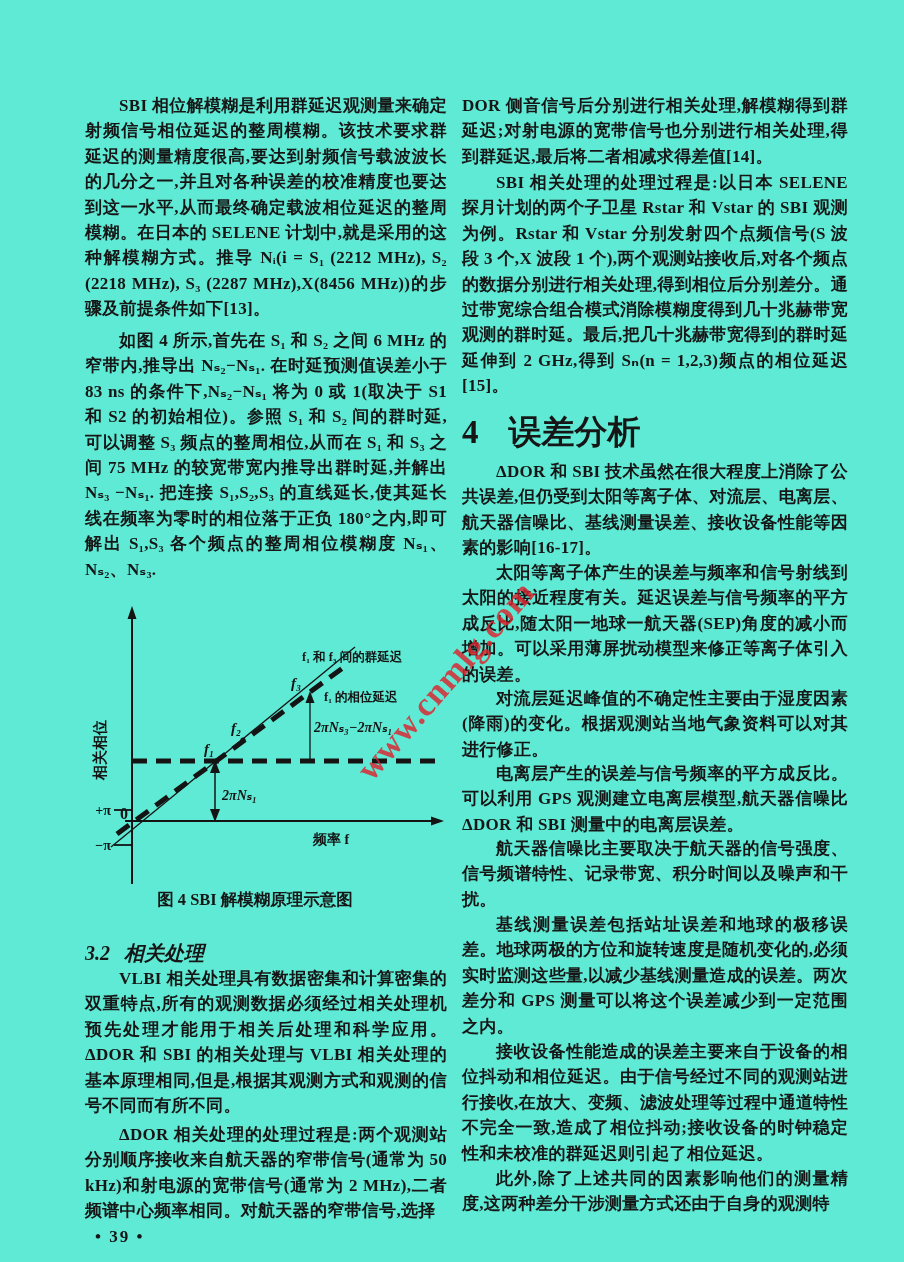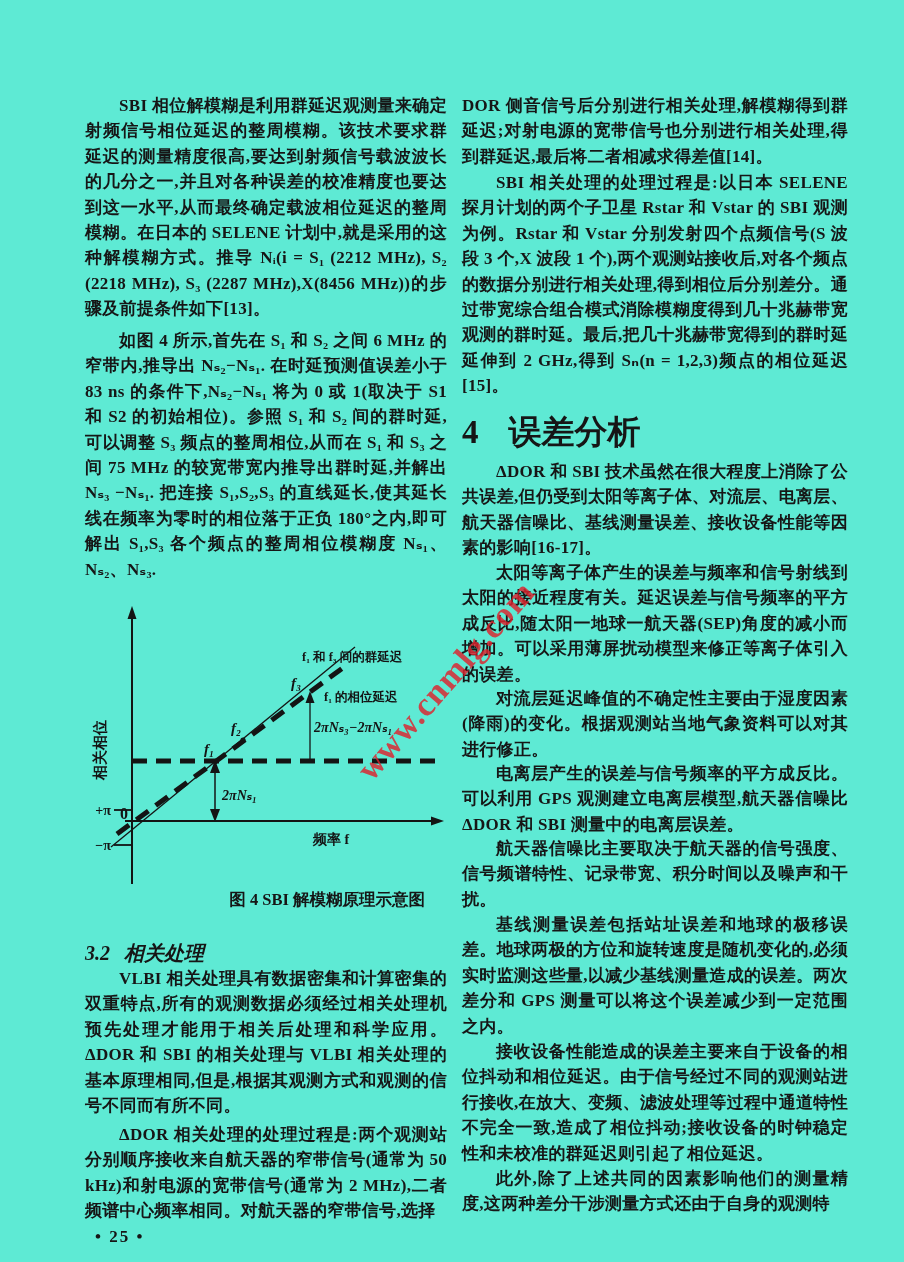--- a/index.html
+++ b/index.html
@@ -19,21 +19,21 @@
     text-align:justify;
     font-weight:600;
   }
   .ind{text-indent:2em;}
   .lcol{left:85px;width:362px;}
   .rcol{left:462px;width:386px;}
   .h-small{font-size:20px;font-weight:700;font-style:italic;}
   .h-small .num{margin-right:14px;}
   .h-big{font-size:33px;font-weight:700;}
   .h-big .num{margin-right:30px;}
-  .caption{font-size:16.5px;font-weight:700;text-align:right;}
+  .caption{font-size:16.5px;font-weight:700;text-align:center;}
   .pagenum{font-size:17px;font-weight:700;letter-spacing:2px;}
   .watermark{
     position:absolute;
     left:305px;top:628px;width:340px;
     transform:rotate(-49deg);
     font-size:34px;font-weight:600;letter-spacing:1px;
     color:#df232e;opacity:0.82;
     pointer-events:none;
     font-family:"Liberation Serif",serif;
     z-index:5;
@@ -96,21 +96,21 @@
   </svg>
 
   <p class="blk caption" style="left:85px;top:889px;width:340px">图 4   SBI 解模糊原理示意图</p>
 
   <p class="blk h-small" style="left:85px;top:940px"><span class="num">3.2</span><span>相关处理</span></p>
 
   <p class="blk body ind lcol" style="top:966px">VLBI 相关处理具有数据密集和计算密集的双重特点,所有的观测数据必须经过相关处理机预先处理才能用于相关后处理和科学应用。ΔDOR 和 SBI 的相关处理与 VLBI 相关处理的基本原理相同,但是,根据其观测方式和观测的信号不同而有所不同。</p>
 
   <p class="blk body ind lcol" style="top:1122px">ΔDOR 相关处理的处理过程是:两个观测站分别顺序接收来自航天器的窄带信号(通常为 50 kHz)和射电源的宽带信号(通常为 2 MHz),二者频谱中心频率相同。对航天器的窄带信号,选择</p>
 
-  <p class="blk pagenum" style="left:95px;top:1227px">• 25 •</p>
+  <p class="blk pagenum" style="left:95px;top:1227px">• 39 •</p>
 
   <p class="blk body rcol" style="top:93px">DOR 侧音信号后分别进行相关处理,解模糊得到群延迟;对射电源的宽带信号也分别进行相关处理,得到群延迟,最后将二者相减求得差值[14]。</p>
 
   <p class="blk body ind rcol" style="top:170px">SBI 相关处理的处理过程是:以日本 SELENE 探月计划的两个子卫星 Rstar 和 Vstar 的 SBI 观测为例。Rstar 和 Vstar 分别发射四个点频信号(S 波段 3 个,X 波段 1 个),两个观测站接收后,对各个频点的数据分别进行相关处理,得到相位后分别差分。通过带宽综合组合模式消除模糊度得到几十兆赫带宽观测的群时延。最后,把几十兆赫带宽得到的群时延延伸到 2 GHz,得到 Sₙ(n = 1,2,3)频点的相位延迟[15]。</p>
 
   <p class="blk h-big" style="left:462px;top:410px"><span class="num">4</span><span>误差分析</span></p>
 
   <p class="blk body ind rcol" style="top:459px">ΔDOR 和 SBI 技术虽然在很大程度上消除了公共误差,但仍受到太阳等离子体、对流层、电离层、航天器信噪比、基线测量误差、接收设备性能等因素的影响[16-17]。</p>
 
   <p class="blk body ind rcol" style="top:686px">对流层延迟峰值的不确定性主要由于湿度因素(降雨)的变化。根据观测站当地气象资料可以对其进行修正。</p>

